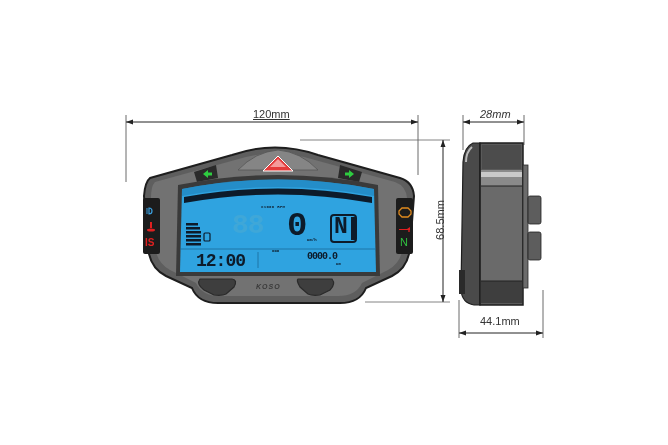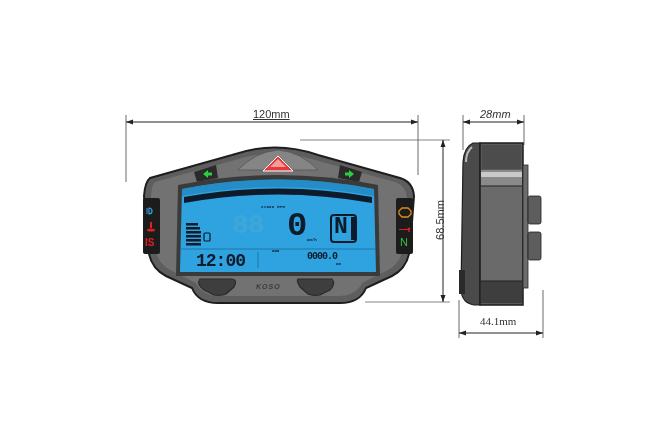--- a/index.html
+++ b/index.html
@@ -125,21 +125,21 @@
     <line x1="481" y1="281" x2="522" y2="281" stroke="#222"></line>
     <rect x="523" y="165" width="5" height="123" fill="#6c6c6c" stroke="#2a2a2a" stroke-width="0.8"></rect>
     <rect x="528" y="196" width="13" height="28" rx="2" fill="#5d5d5d" stroke="#222" stroke-width="0.8"></rect>
     <rect x="528" y="232" width="13" height="28" rx="2" fill="#5d5d5d" stroke="#222" stroke-width="0.8"></rect>
     <rect x="459" y="270" width="6" height="24" fill="#2a2a2a"></rect>
   </g>
 </svg>
 
 <div class="dimtext" style="left:253px;top:108px;font-size:11px;text-decoration:underline;">120mm</div>
 <div class="dimtext" style="left:480px;top:108px;font-size:11px;font-style:italic;">28mm</div>
-<div class="dimtext" style="left:480px;top:315px;font-size:11px;font-family:Liberation Serif, serif;">44.1mm</div>
+<div class="dimtext" style="left:480px;top:315px;font-size:11px;">44.1mm</div>
 <div class="dimtext v" style="left:410px;top:214px;width:60px;text-align:center;font-size:11px;">68.5mm</div>
 
 <div class="lcd-text" style="left:261px;top:205px;font-size:4px;letter-spacing:0.3px;">X1000 RPM</div>
 <div class="lcd-text lcd-ghost" style="left:232px;top:210px;font-size:28px;letter-spacing:-1px;">88</div>
 <div class="lcd-text" style="left:287px;top:207px;font-size:34px;">0</div>
 <div class="lcd-text" style="left:307px;top:238px;font-size:4px;">Km/h</div>
 <div class="lcd-text" style="left:334px;top:214px;font-size:23px;">N</div>
 <div class="lcd-text" style="left:196px;top:251px;font-size:18px;letter-spacing:-1px;text-align:center;">12:00</div>
 <div class="lcd-text" style="left:272px;top:249px;font-size:4px;">ODO</div>
 <div class="lcd-text" style="left:283px;top:251px;font-size:10px;letter-spacing:-1px;margin-left:24px;">0000.0</div>

